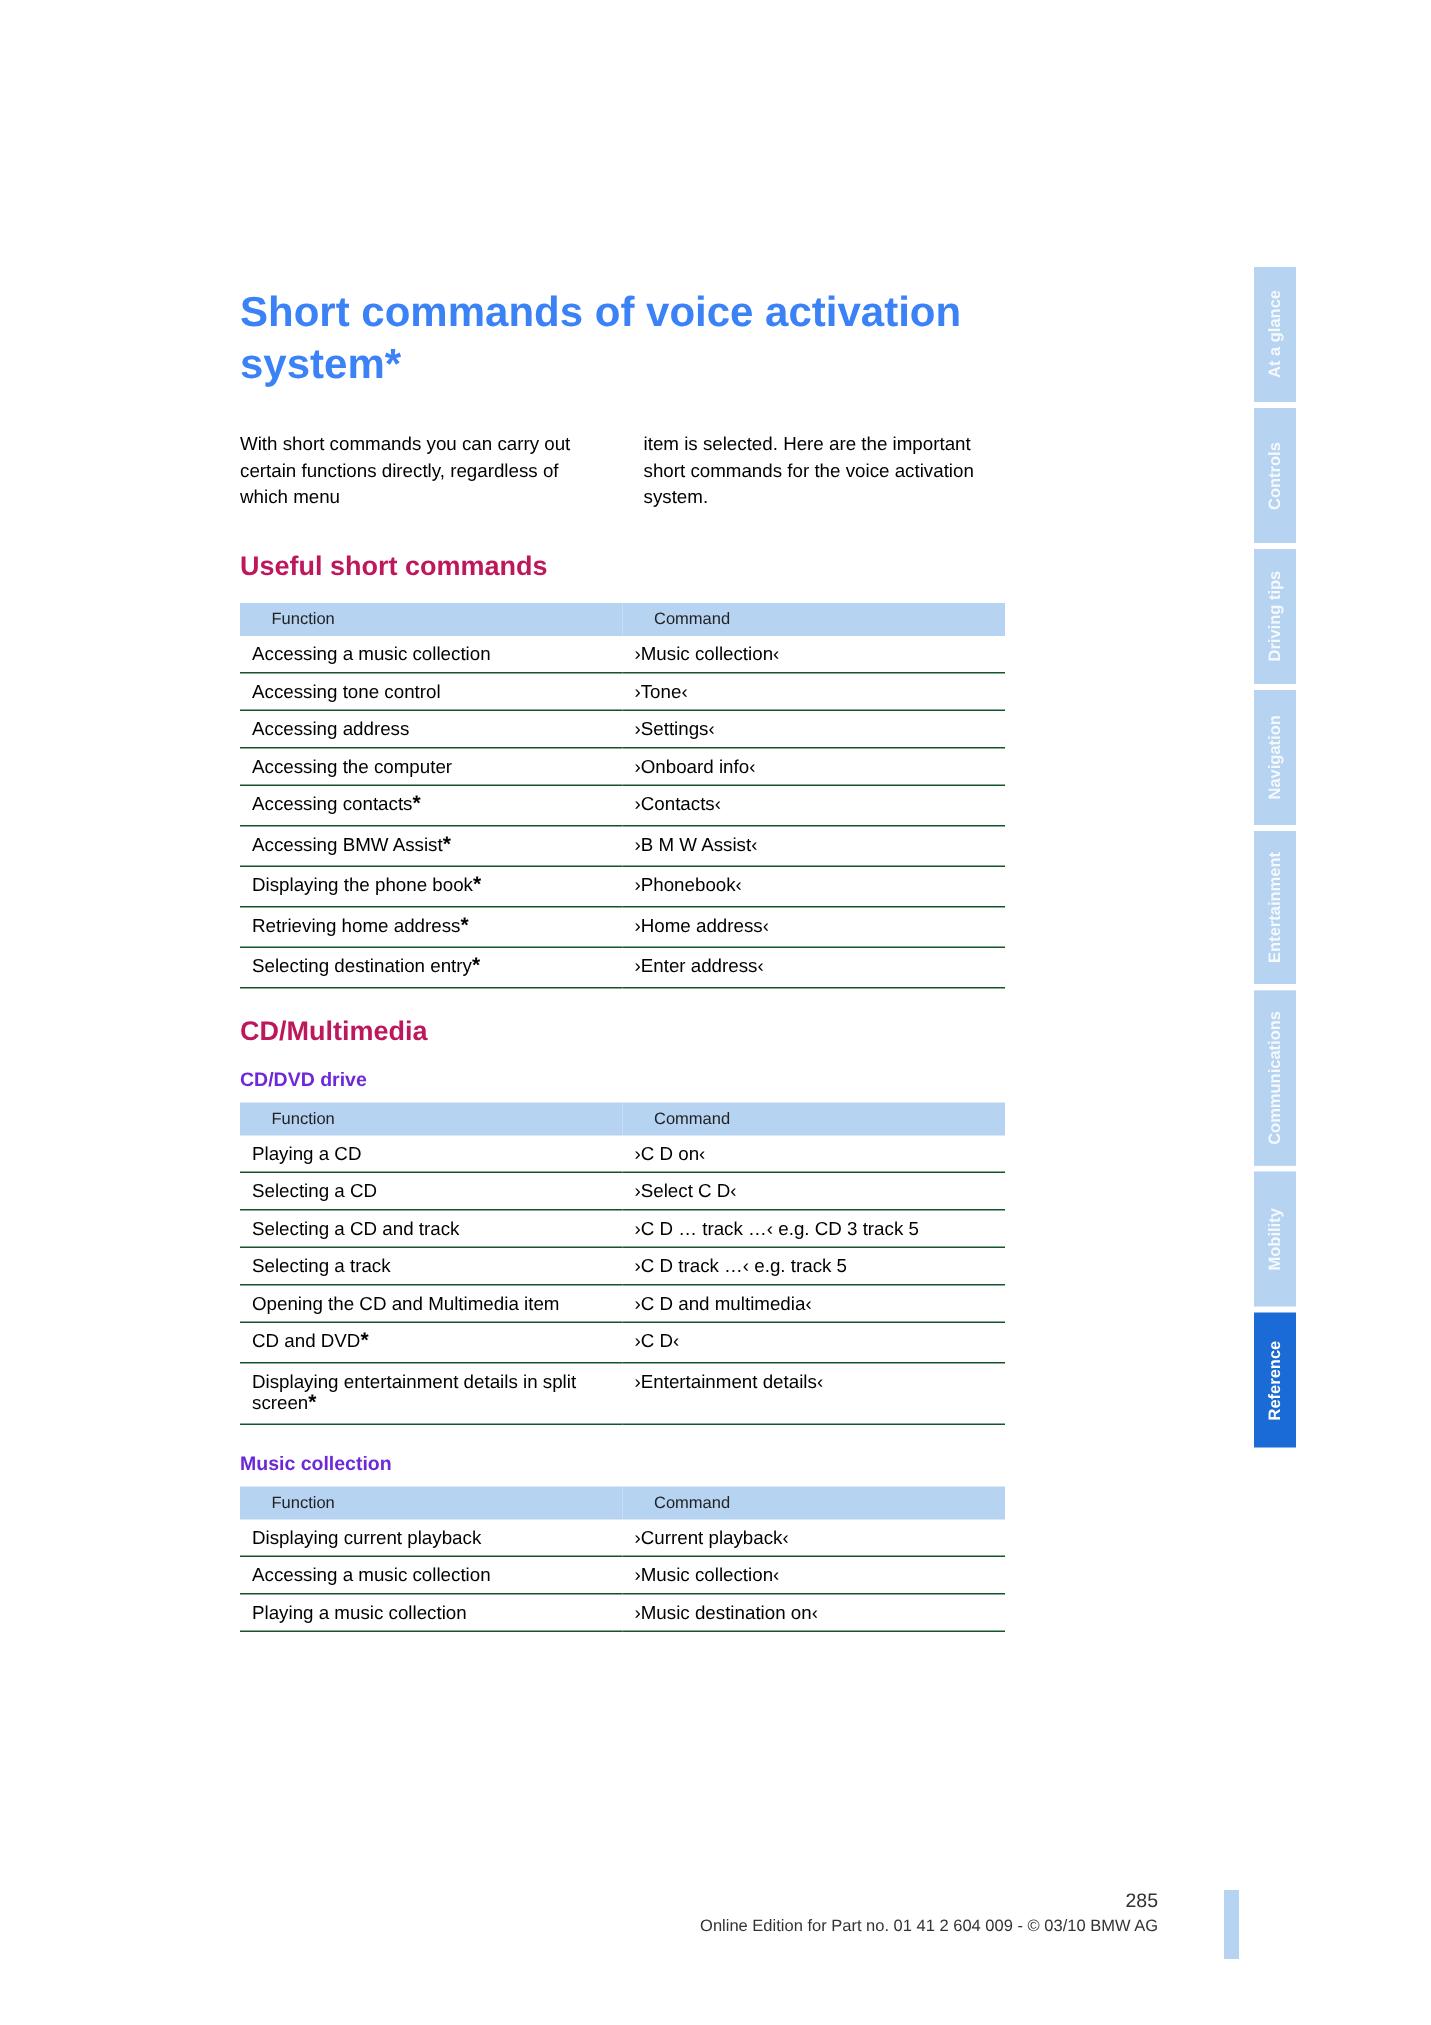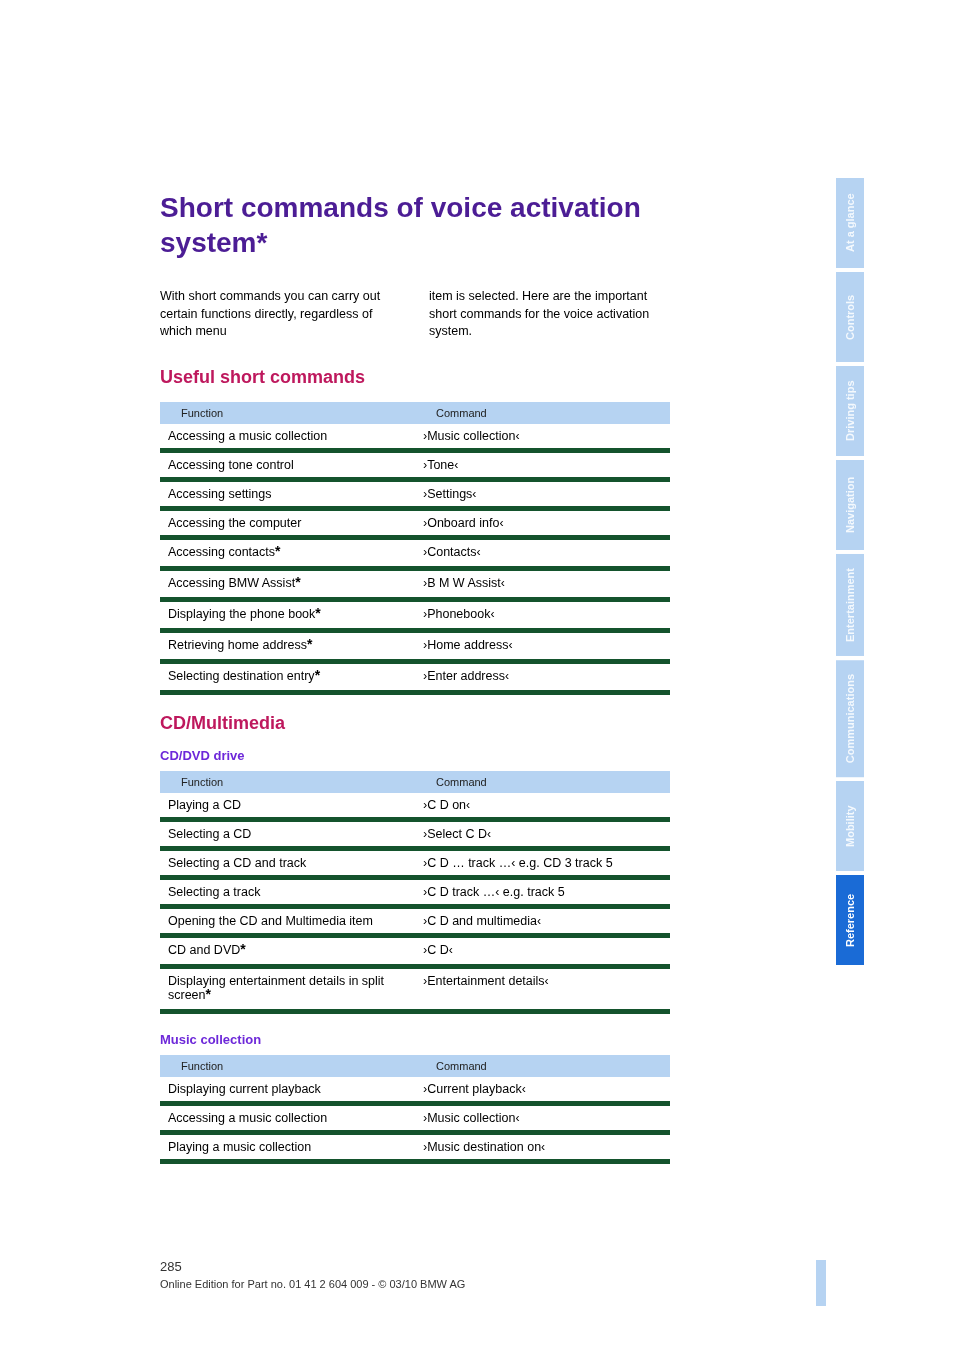--- a/index.html
+++ b/index.html
@@ -9,21 +9,21 @@
       background: #fff;
       font-family: Arial, Helvetica, sans-serif;
       position: relative;
       color: #000;
     }
     .page {
       padding: 190px 110px 0 160px;
       width: 780px;
     }
     h1 {
-      color: #4c1d95;
+      color: #3b82f6;
       font-size: 28px;
       font-weight: bold;
       line-height: 1.25;
       margin-bottom: 28px;
     }
     .intro {
       display: flex;
       gap: 28px;
       font-size: 12.5px;
       line-height: 1.4;
@@ -54,31 +54,31 @@
     }
     th {
       text-align: left;
       font-weight: normal;
       font-size: 11px;
       padding: 5px 21px;
       color: #222;
     }
     td {
       padding: 5px 8px;
-      border-bottom: 5px solid #14532d;
+      border-bottom: 1px solid #14532d;
       vertical-align: baseline;
     }
     td:first-child { width: 50%; }
     .ast { font-weight: bold; font-size: 14px; vertical-align: top; position: relative; top: -2px;}
     .footer {
       position: absolute;
       bottom: 60px;
-      left: 160px;
+      left: 172px;
       width: 600px;
-      text-align: left;
+      text-align: right;
       font-size: 11px;
       color: #333;
     }
     .footer .pn { font-size: 13px; display:block; margin-bottom:4px;}
     .footer-bar {
       position:absolute;
       right: 128px;
       bottom: 44px;
       width: 10px;
       height: 46px;
@@ -136,21 +136,21 @@
     <tbody>
         <tr>
           <td>Accessing a music collection</td>
           <td>›Music collection‹</td>
         </tr>
         <tr>
           <td>Accessing tone control</td>
           <td>›Tone‹</td>
         </tr>
         <tr>
-          <td>Accessing settings</td>
+          <td>Accessing address</td>
           <td>›Settings‹</td>
         </tr>
         <tr>
           <td>Accessing the computer</td>
           <td>›Onboard info‹</td>
         </tr>
         <tr>
           <td>Accessing contacts<span class="ast">*</span></td>
           <td>›Contacts‹</td>
         </tr>

